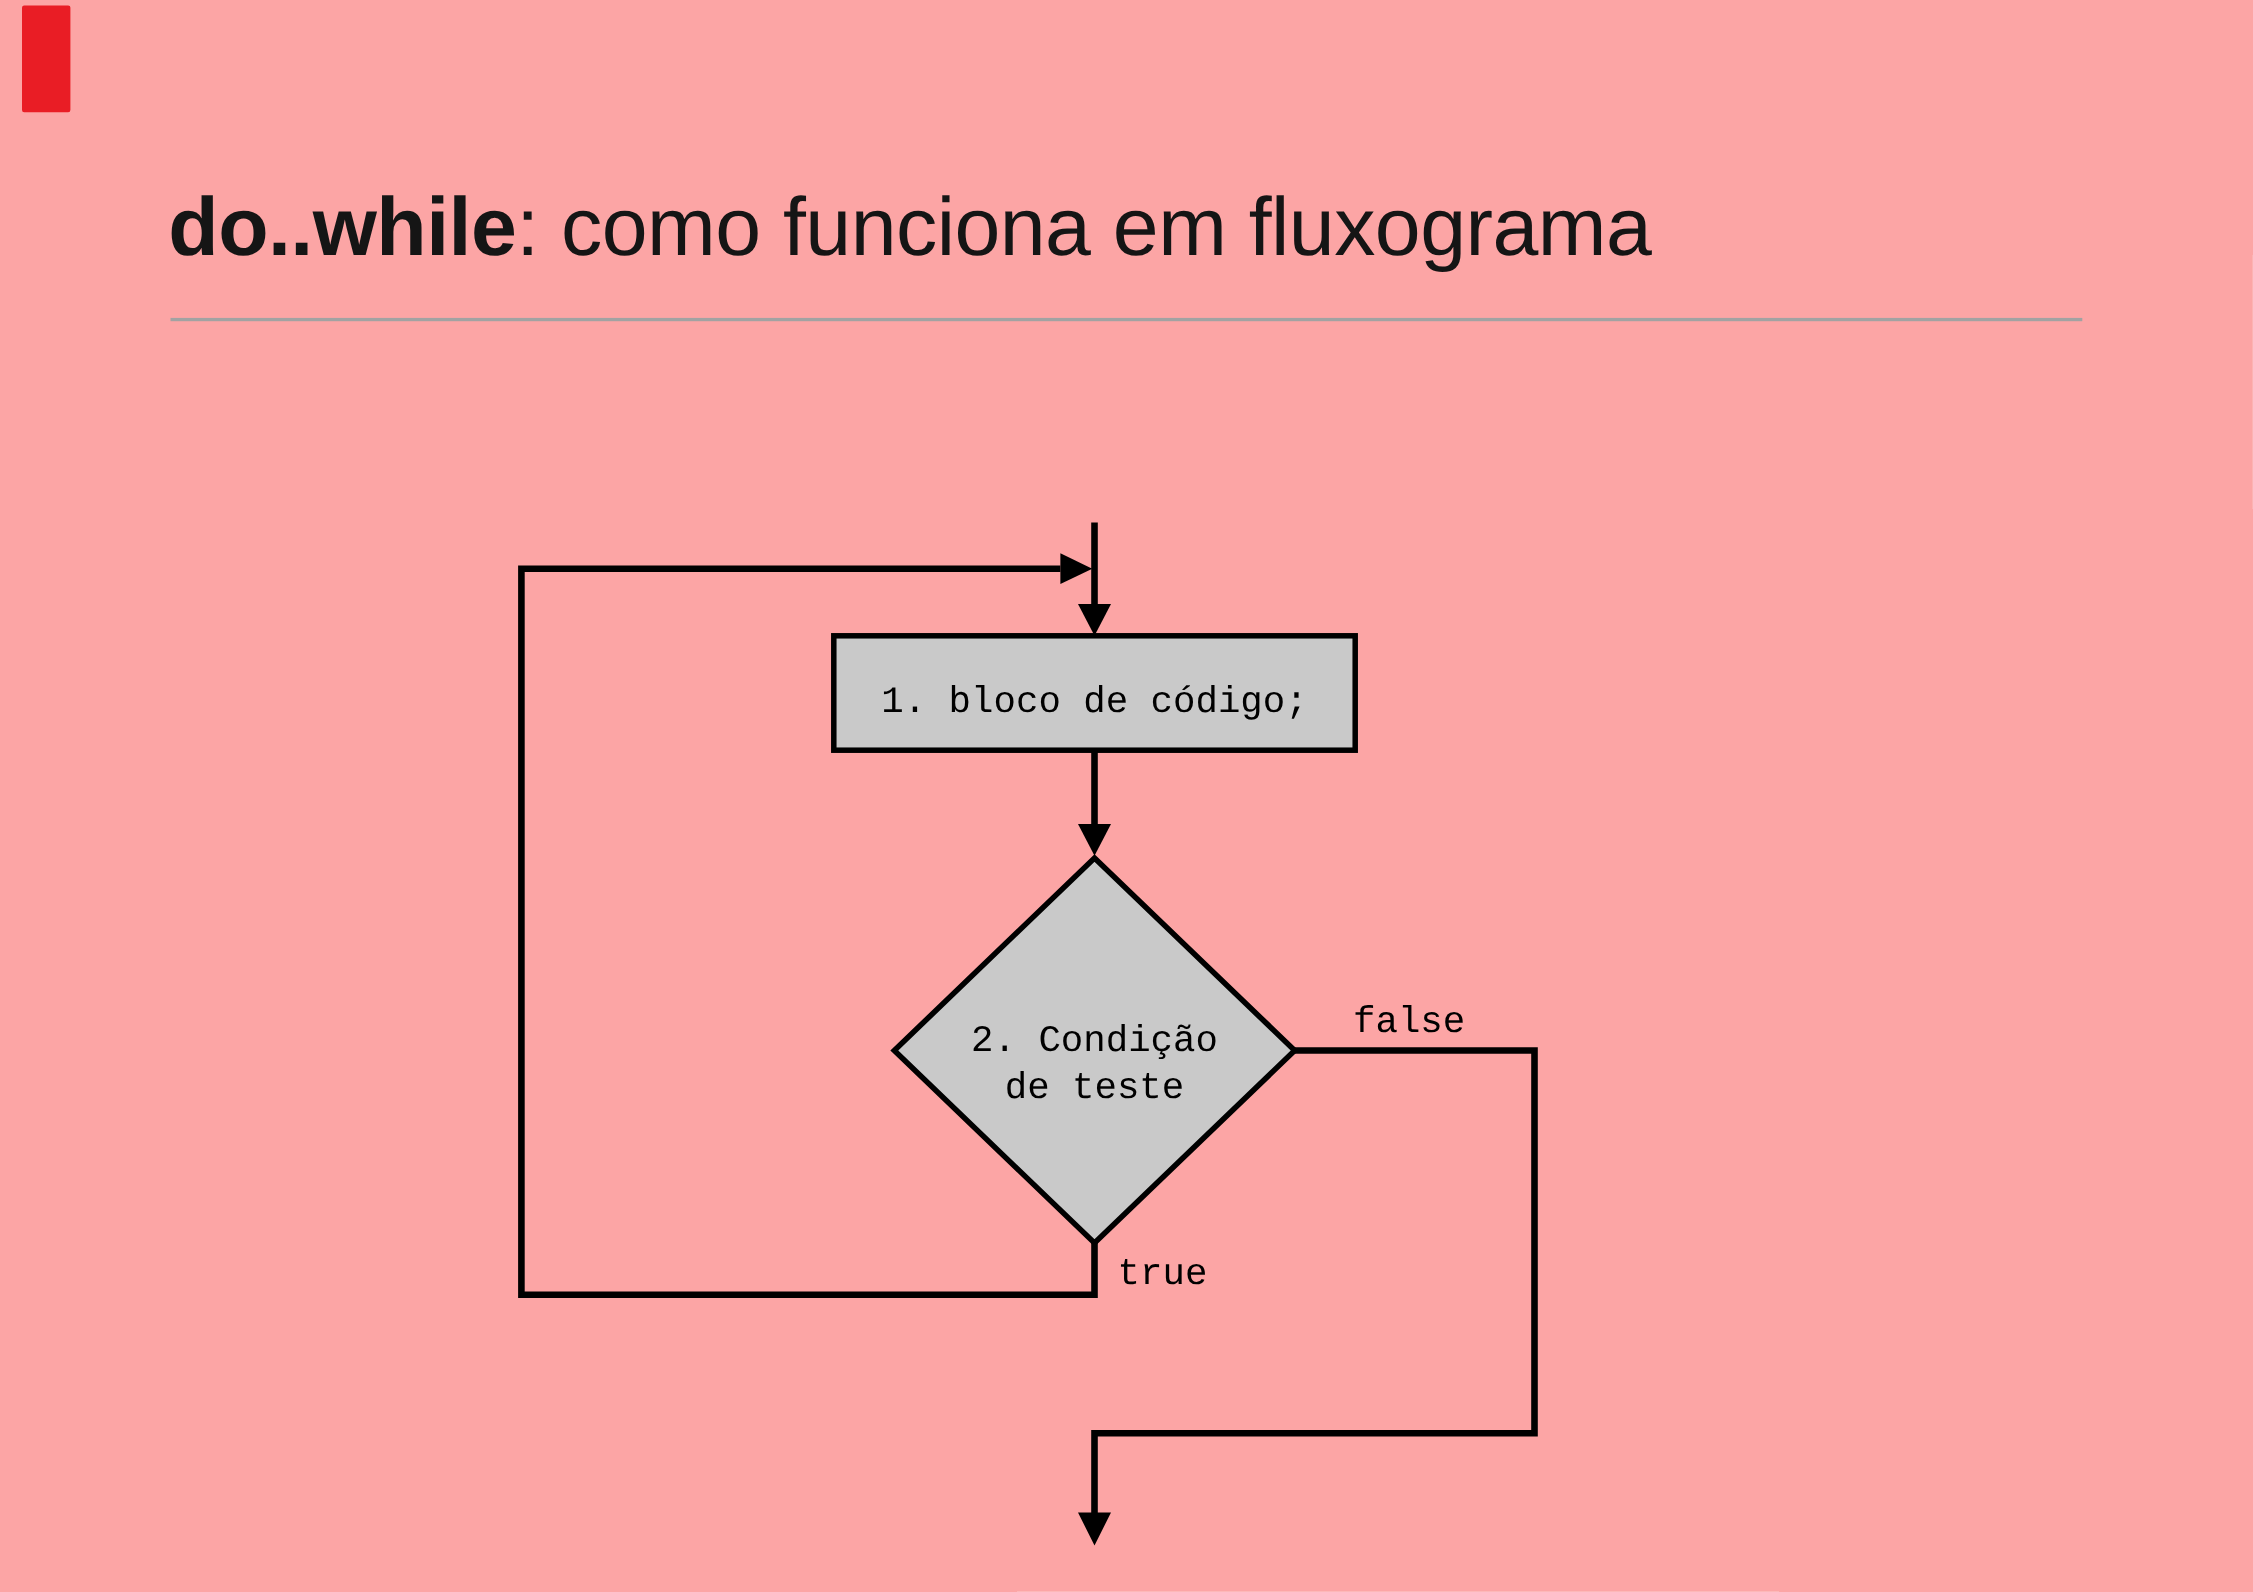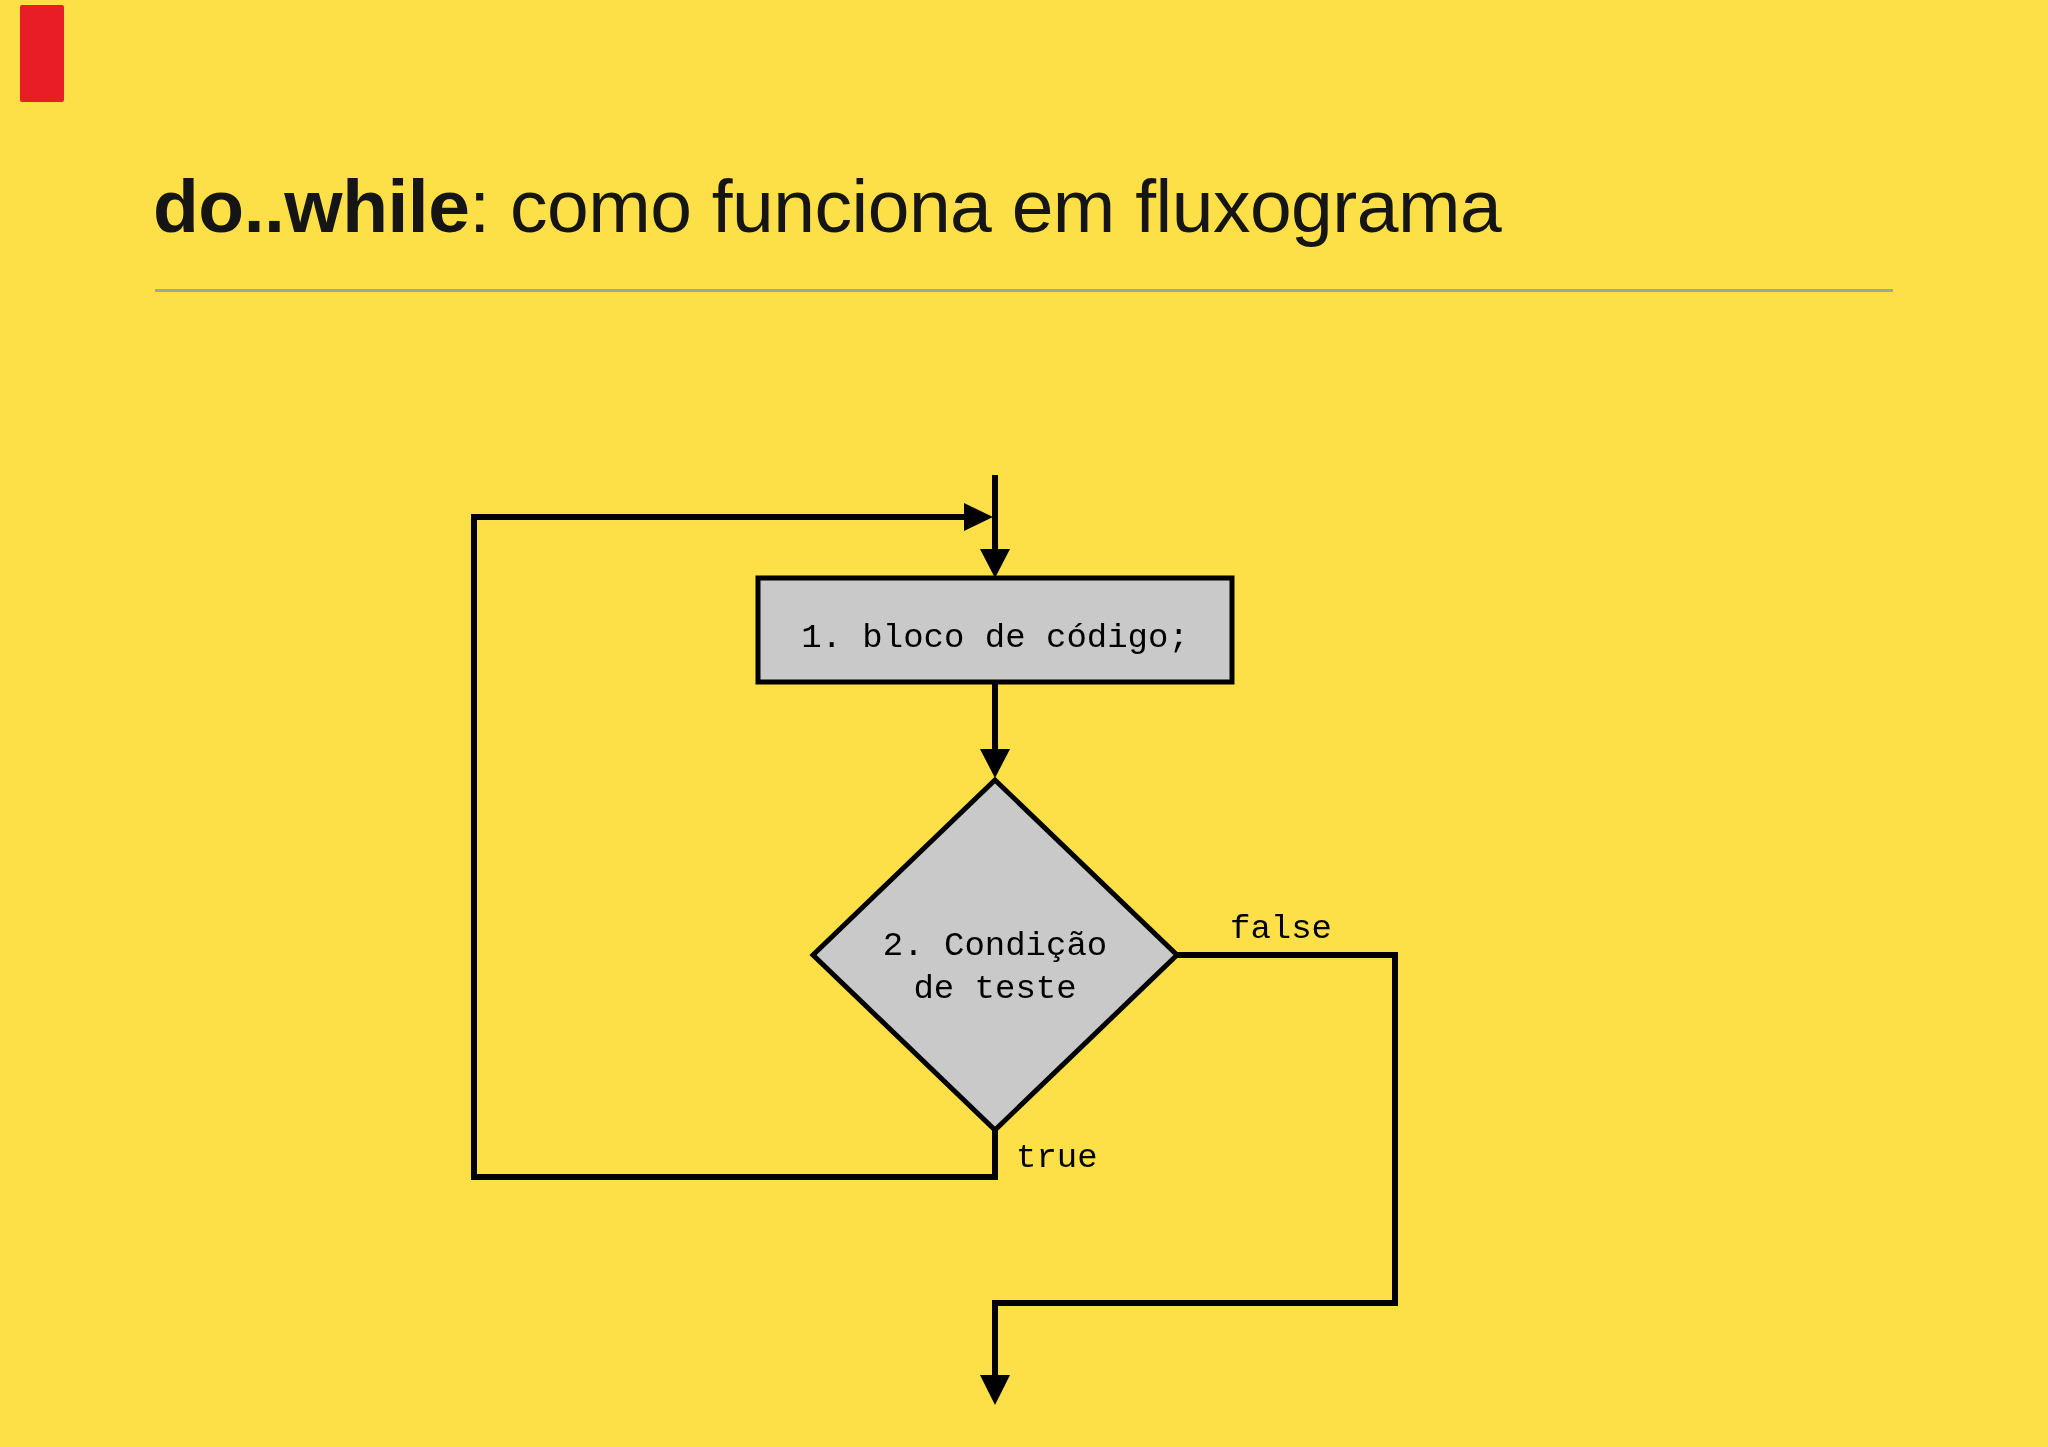--- a/index.html
+++ b/index.html
@@ -5,21 +5,21 @@
   html, body { margin: 0; padding: 0; }
   body {
     width: 2048px; height: 1447px;
     background: #ffffff;
     font-family: "Liberation Sans", sans-serif;
     overflow: hidden;
   }
   #slide {
     position: relative;
     width: 2048px; height: 1447px;
-    background: #fde047;
+    background: #fca5a5;
   }
   .accent-bar {
     position: absolute;
     left: 20px; top: 5px;
     width: 44px; height: 97px;
     background: #e91d25;
     border-radius: 2px;
   }
   .slide-title {
     position: absolute;

